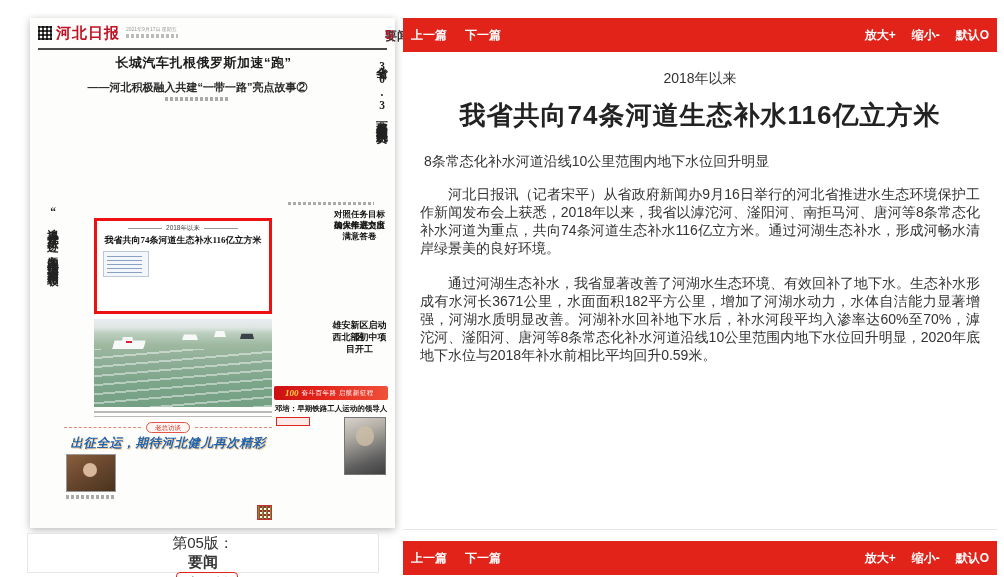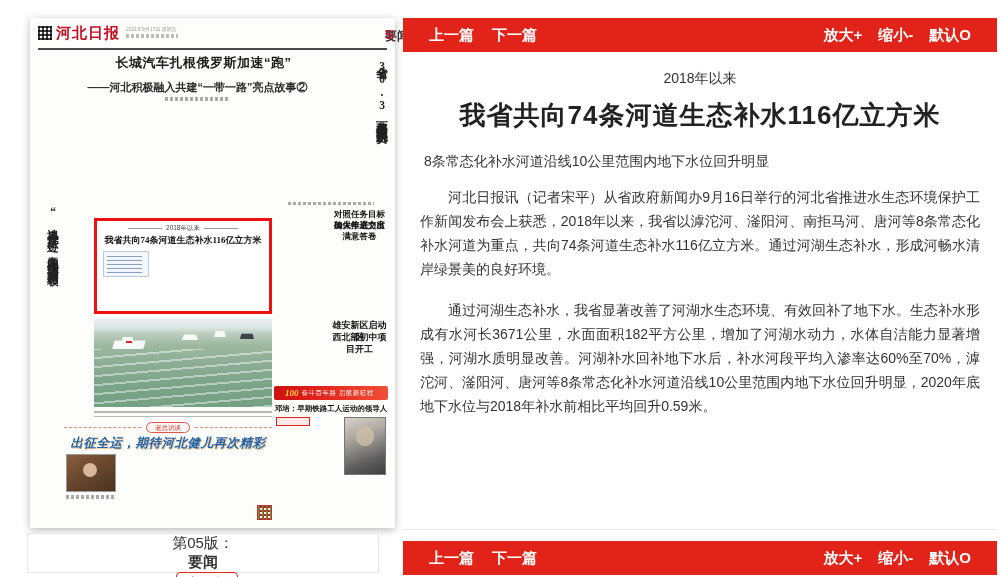--- a/index.html
+++ b/index.html
@@ -113,34 +113,34 @@
                   border-radius:50%; background:#d9b79a; }
   .banner-cap { left:2px; top:73px; width:50px; height:4px;
                 background-image:repeating-linear-gradient(90deg,#aaa 0 3px,transparent 3px 5px);}
   .banner-cols { left:58px; top:33px; width:148px; height:62px; }
   .banner-qr { right:0px; bottom:2px; width:15px; height:15px; border:1px solid #b33;
                background-image:repeating-linear-gradient(90deg,#8a2 0,#933 2px,transparent 2px 4px),
                                 repeating-linear-gradient(#933 0 2px,#fff 2px 4px); }
 
   
   .toolbar { position:absolute; left:403px; width:594px; height:34px; background:#e2231a;
-             display:flex; align-items:center; padding:0 26px; color:#fff; font-size:15px;
+             display:flex; align-items:center; padding:0 8px; color:#fff; font-size:12px;
              font-weight:bold; }
   .toolbar.top { top:18px; } .toolbar.bottom { top:541px; }
   .toolbar a { color:#fff; text-decoration:none; cursor:pointer; }
   .tb-left { display:flex; gap:18px; }
   .tb-right { margin-left:auto; display:flex; gap:16px; }
 
   .article { position:absolute; left:403px; top:52px; width:594px; height:477px; background:#fff;
              padding:0 17px; }
   .art-kicker { margin-top:18px; text-align:center; font-size:14px; color:#333; }
   .art-title { margin:10px 0 20px; text-align:center; font-size:26px; font-weight:bold;
                color:#222; letter-spacing:1px; white-space:nowrap; }
   .art-sub { font-size:14px; color:#333; margin:0 0 14px 4px; }
-  .article p { font-size:14px; color:#333; line-height:24px; text-align:justify;
+  .article p { font-size:14px; color:#333; line-height:18px; text-align:justify;
                text-indent:2em; margin-bottom:17px; }
   .art-sep { position:absolute; left:403px; top:529px; width:594px; height:1px; background:#e7e7e7; }
 
   
   .pager { position:absolute; left:27px; top:533px; width:352px; height:40px; background:#fff;
            border:1px solid #e6e6e6; display:flex; align-items:center; padding:0 13px;
            font-size:15px; color:#333;flex-direction:column; }
   .pager .sec { font-weight:bold; }
   .pager-btn { border:1px solid #e2231a; border-radius:4px; padding:2px 9px; font-size:14px;
                color:#333; background:#fff; margin-left:8px; cursor:pointer; white-space:nowrap;}

